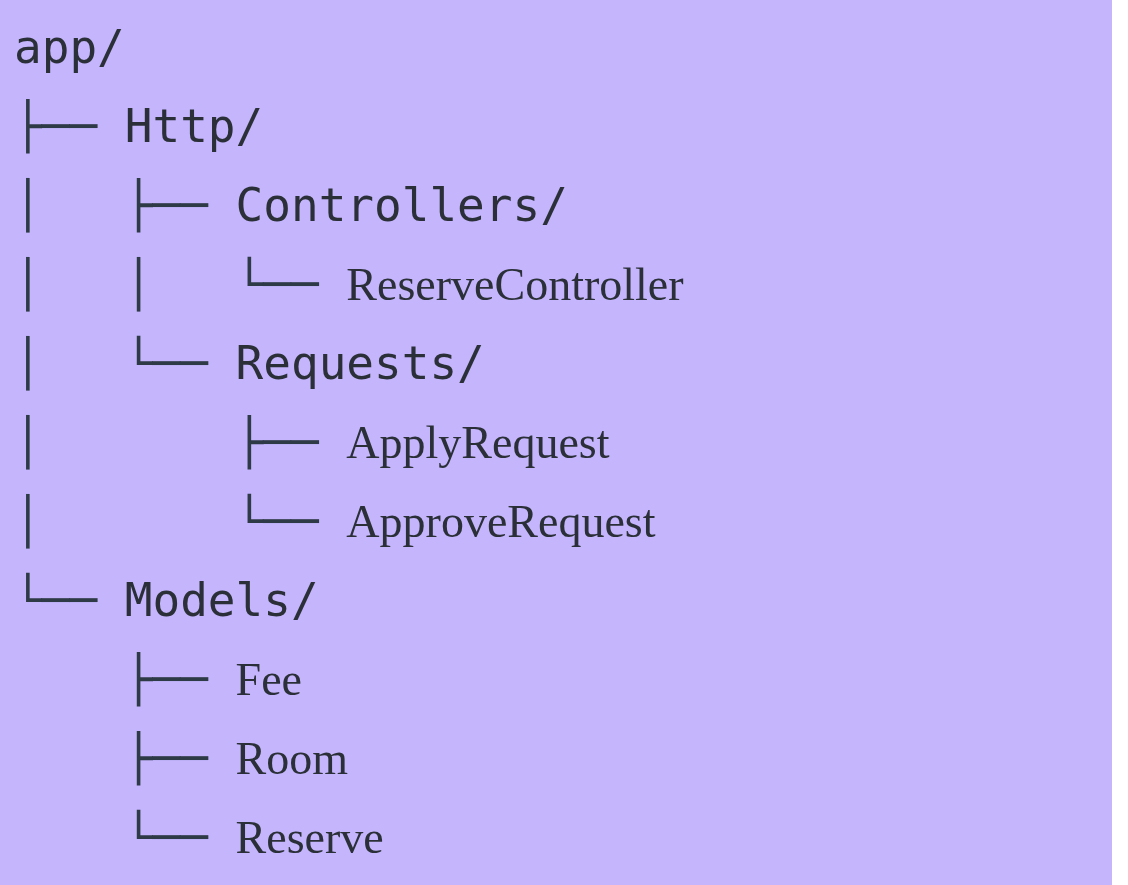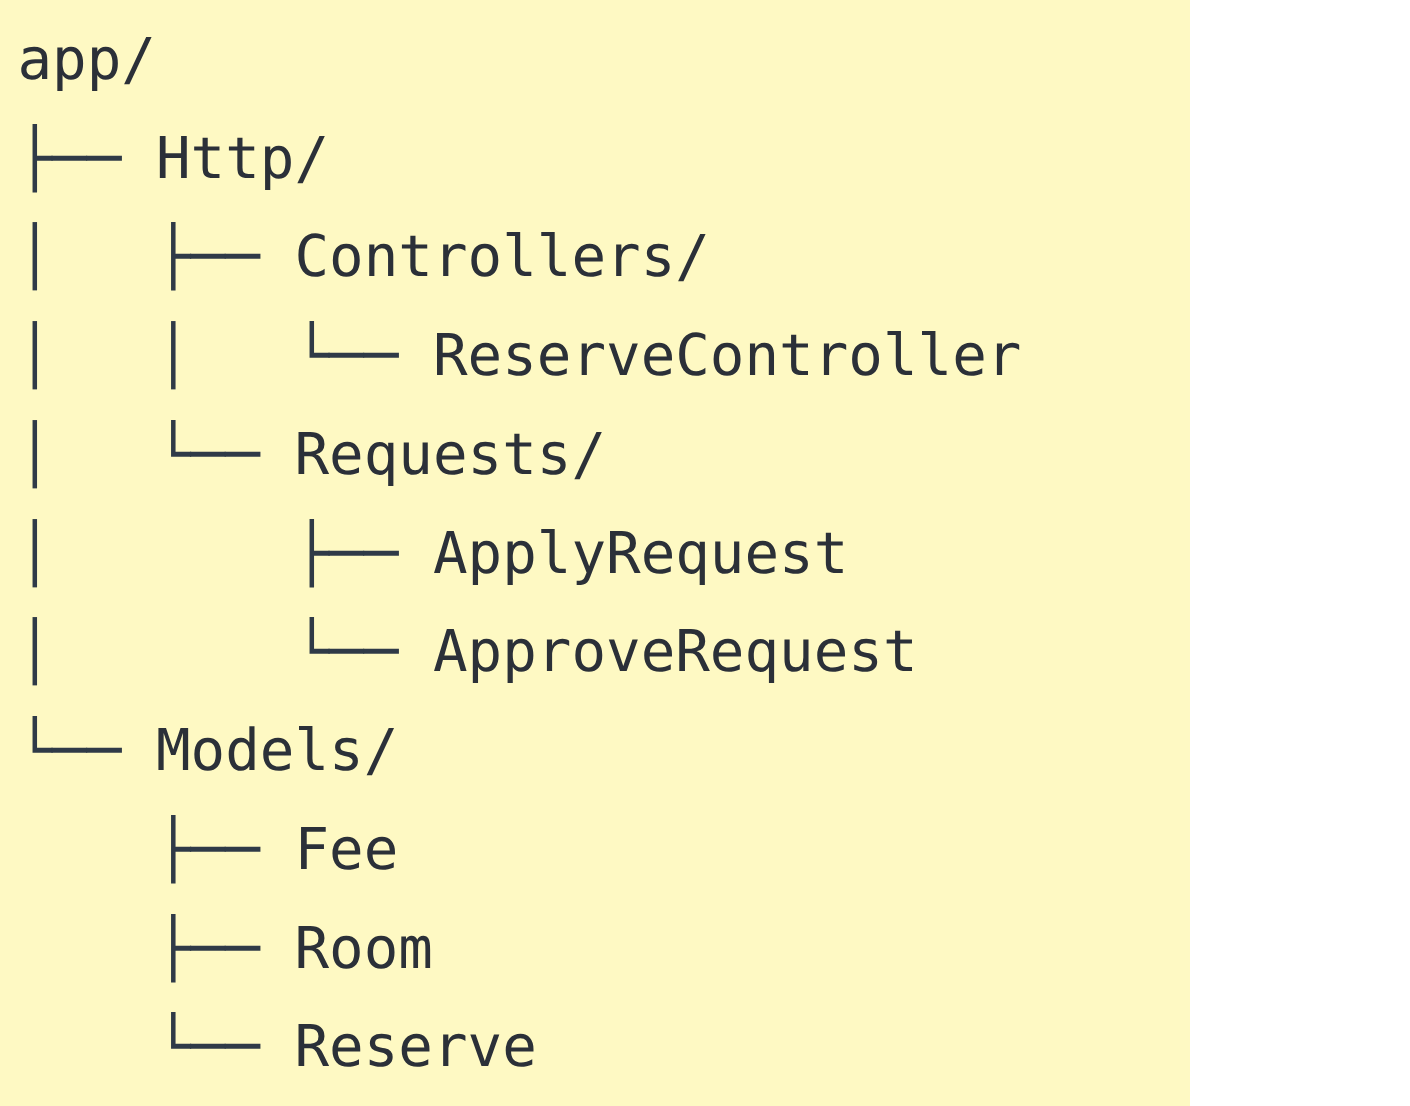--- a/index.html
+++ b/index.html
@@ -10,23 +10,23 @@
   }
   body {
     width: 1128px;
     height: 885px;
     overflow: hidden;
     font-family: "DejaVu Sans Mono", "Liberation Mono", monospace;
   }
 
   #tree-view {
     position: relative;
-    width: 952px;
+    width: 1112px;
     height: 885px;
-    background: #fef9c3;
+    background: #c4b5fd;
     padding: 16px;
     box-sizing: border-box;
   }
 
   .tree-lines {
     position: absolute;
     left: 14px;
     top: 8px;
     margin: 0;
     padding: 0;
@@ -58,20 +58,21 @@
     color: #2b3038;
     white-space: pre;
   }
 
   .dir-label {
     color: #2b3038;
   }
 
   .file-label {
     color: #2b3038;
+    font-family: Liberation Serif, serif;
   }
 </style>
 </head>
 <body>
 
 <div id="tree-view">
   <div class="tree-lines" id="tree-body"><span class="tree-row"><span class="tree-prefix"></span><span class="tree-label dir-label">app/</span></span><span class="tree-row"><span class="tree-prefix">├── </span><span class="tree-label dir-label">Http/</span></span><span class="tree-row"><span class="tree-prefix">│   ├── </span><span class="tree-label dir-label">Controllers/</span></span><span class="tree-row"><span class="tree-prefix">│   │   └── </span><span class="tree-label file-label">ReserveController</span></span><span class="tree-row"><span class="tree-prefix">│   └── </span><span class="tree-label dir-label">Requests/</span></span><span class="tree-row"><span class="tree-prefix">│       ├── </span><span class="tree-label file-label">ApplyRequest</span></span><span class="tree-row"><span class="tree-prefix">│       └── </span><span class="tree-label file-label">ApproveRequest</span></span><span class="tree-row"><span class="tree-prefix">└── </span><span class="tree-label dir-label">Models/</span></span><span class="tree-row"><span class="tree-prefix">    ├── </span><span class="tree-label file-label">Fee</span></span><span class="tree-row"><span class="tree-prefix">    ├── </span><span class="tree-label file-label">Room</span></span><span class="tree-row"><span class="tree-prefix">    └── </span><span class="tree-label file-label">Reserve</span></span></div>
 </div>
 
 </body></html>

